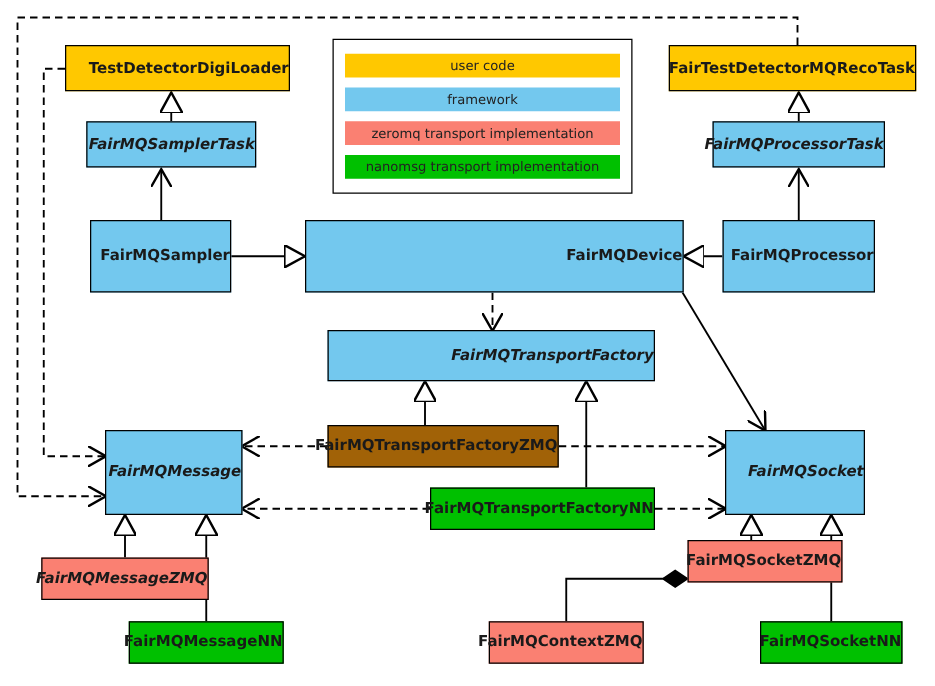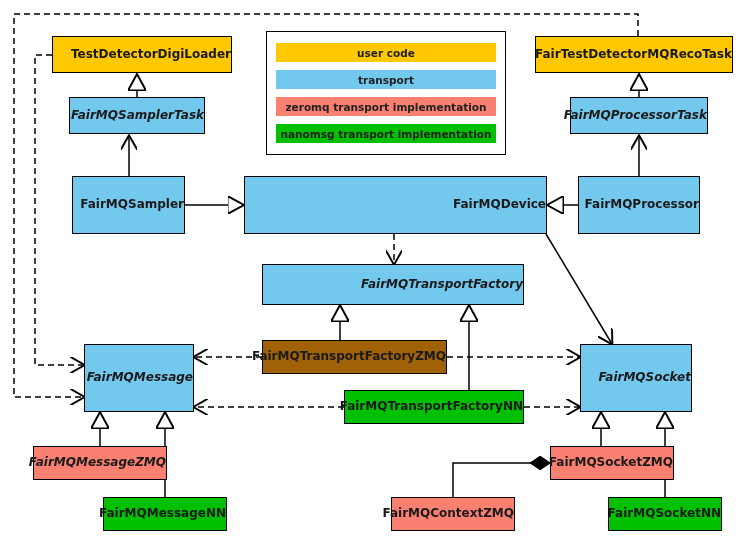--- a/index.html
+++ b/index.html
@@ -6,21 +6,21 @@
   body{font-family:"DejaVu Sans","Liberation Sans",sans-serif;}
   #canvas{position:relative;width:748px;height:549px;background:#fff;overflow:hidden;}
   #wires{position:absolute;left:0;top:0;width:748px;height:549px;pointer-events:none;}
   .node{position:absolute;box-sizing:border-box;border:1.6px solid #000;
         display:flex;align-items:center;justify-content:flex-end;text-align:center;
         font-size:12px;font-weight:bold;color:#1a1a1a;line-height:1.15;z-index:3;}
   .node.abstract{font-style:italic;}
   .legend{position:absolute;box-sizing:border-box;border:1.6px solid #000;background:#fff;z-index:3;
           display:flex;flex-direction:column;justify-content:space-around;padding:7px 9px;}
   .legend-row{box-sizing:border-box;height:19px;display:flex;align-items:center;justify-content:center;
-              font-size:10.5px;font-weight:bold;color:#222;}
+              font-size:10.5px;font-weight:normal;color:#222;}
 </style>
 </head>
 <body>
 
 <div id="canvas">
 
   <svg id="wires" viewBox="0 0 748 549">
     <defs>
       <marker id="hollowTri" viewBox="0 0 12 12" refX="11" refY="6" markerWidth="12" markerHeight="12" orient="auto">
         <path d="M0,0 L11,6 L0,12 z" fill="#ffffff" stroke="#000" stroke-width="1.3"></path>
@@ -76,21 +76,21 @@
 
       <path d="M453,497 L453,463 L550,463" marker-end="url(#blackDiamond)"></path>
     </g>
   </svg>
 
   <div class="legend" style="left:266px;top:31px;width:240px;height:124px;">
     <div class="legend-row" style="background: rgb(255, 200, 0);">
       <span>user code</span>
     </div>
     <div class="legend-row" style="background: rgb(115, 200, 238);">
-      <span>transport</span>
+      <span>framework</span>
     </div>
     <div class="legend-row" style="background: rgb(250, 128, 114);">
       <span>zeromq transport implementation</span>
     </div>
     <div class="legend-row" style="background: rgb(0, 192, 0);">
       <span>nanomsg transport implementation</span>
     </div>
   </div>
 
   <div id="nodes">
@@ -129,21 +129,21 @@
       </div>
       <div class="node abstract" style="left: 580px; top: 344px; width: 112px; height: 68px; background: rgb(115, 200, 238);">
         <span>FairMQSocket</span>
       </div>
       <div class="node" style="left: 33px; top: 446px; width: 134px; height: 34px; background: rgb(250, 128, 114); font-style: italic;">
         <span>FairMQMessageZMQ</span>
       </div>
       <div class="node" style="left: 103px; top: 497px; width: 124px; height: 34px; background: rgb(0, 192, 0);">
         <span>FairMQMessageNN</span>
       </div>
-      <div class="node" style="left: 550px; top: 446px; width: 124px; height: 34px; background: rgb(250, 128, 114);">
+      <div class="node" style="left: 550px; top: 432px; width: 124px; height: 34px; background: rgb(250, 128, 114);">
         <span>FairMQSocketZMQ</span>
       </div>
       <div class="node" style="left: 391px; top: 497px; width: 124px; height: 34px; background: rgb(250, 128, 114);">
         <span>FairMQContextZMQ</span>
       </div>
       <div class="node" style="left: 608px; top: 497px; width: 114px; height: 34px; background: rgb(0, 192, 0);">
         <span>FairMQSocketNN</span>
       </div>
     </div>
 </div>

